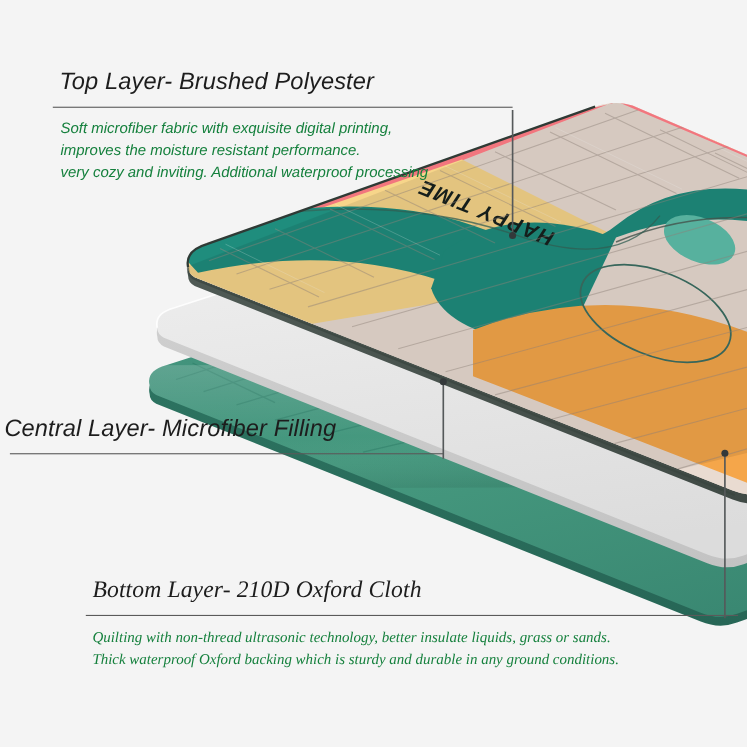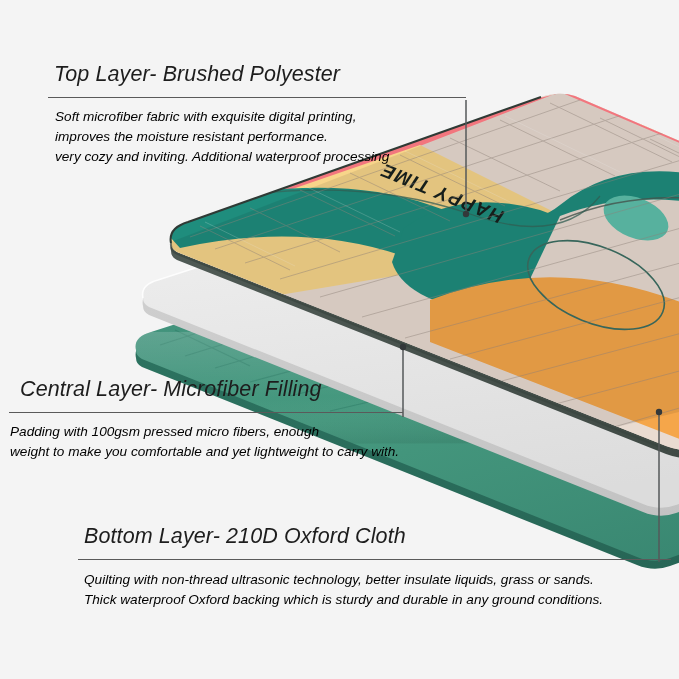--- a/index.html
+++ b/index.html
@@ -45,41 +45,41 @@
     color: #1d1d1d;
     white-space: nowrap;
     letter-spacing: 0.1px;
   }
   .callout-rule {
     height: 0;
     border-top: 1.6px solid #5a5a5a;
   }
   .callout-body {
     font-style: italic;
-    color: #000000;
+    color: #15803d;
     line-height: 1.48;
   }
   .callout-body div {
     white-space: nowrap;
   }
 
   
   #callout-top { left: 0px; top: 62px; width: 470px; }
   #callout-top .callout-title { font-size: 21.5px; margin-left: 54px; }
   #callout-top .callout-rule { margin-top: 10px; margin-left: 48px; width: 418px; }
   #callout-top .callout-body { font-size: 13.6px; margin-top: 9px; margin-left: 55px; }
 
   
   #callout-mid { left: 0px; top: 377px; width: 450px; }
-  #callout-mid .callout-title { font-size: 21.5px; margin-left: 20px; }
+  #callout-mid .callout-title { font-size: 21.5px; margin-left: 4px; }
   #callout-mid .callout-rule { margin-top: 10px; margin-left: 9px; width: 394px; }
   #callout-mid .callout-body { font-size: 13.6px; margin-top: 9px; margin-left: 10px; }
 
   
-  #callout-bot { left: 0px; top: 524px; width: 554px; }
+  #callout-bot { left: 0px; top: 524px; width: 554px; font-family: Liberation Serif, serif; }
   #callout-bot .callout-title { font-size: 21.5px; margin-left: 84px; }
   #callout-bot .callout-rule { margin-top: 10px; margin-left: 78px; width: 593px; }
   #callout-bot .callout-body { font-size: 13.6px; margin-top: 10px; margin-left: 84px; }
 </style>
 </head>
 <body>
 
 <div id="stage">
 
   <svg class="product-svg" viewBox="0 0 679 679">
@@ -280,24 +280,20 @@
       <div class="callout-body">
         <div>Soft microfiber fabric with exquisite digital printing,</div>
         <div>improves the moisture resistant performance.</div>
         <div>very cozy and inviting. Additional  waterproof processing</div>
       </div>
     </div>
 
     <div class="callout" id="callout-mid">
       <div class="callout-title">Central Layer- Microfiber Filling</div>
       <div class="callout-rule"></div>
-      <div class="callout-body">
-        <div>Padding with 100gsm pressed micro fibers, enough</div>
-        <div>weight to make you comfortable and yet lightweight to carry with.</div>
-      </div>
     </div>
 
     <div class="callout" id="callout-bot">
       <div class="callout-title">Bottom Layer- 210D Oxford Cloth</div>
       <div class="callout-rule"></div>
       <div class="callout-body">
         <div>Quilting with non-thread ultrasonic technology, better insulate liquids, grass or sands.</div>
         <div>Thick waterproof Oxford backing which is sturdy and durable in any ground conditions.</div>
       </div>
     </div>

